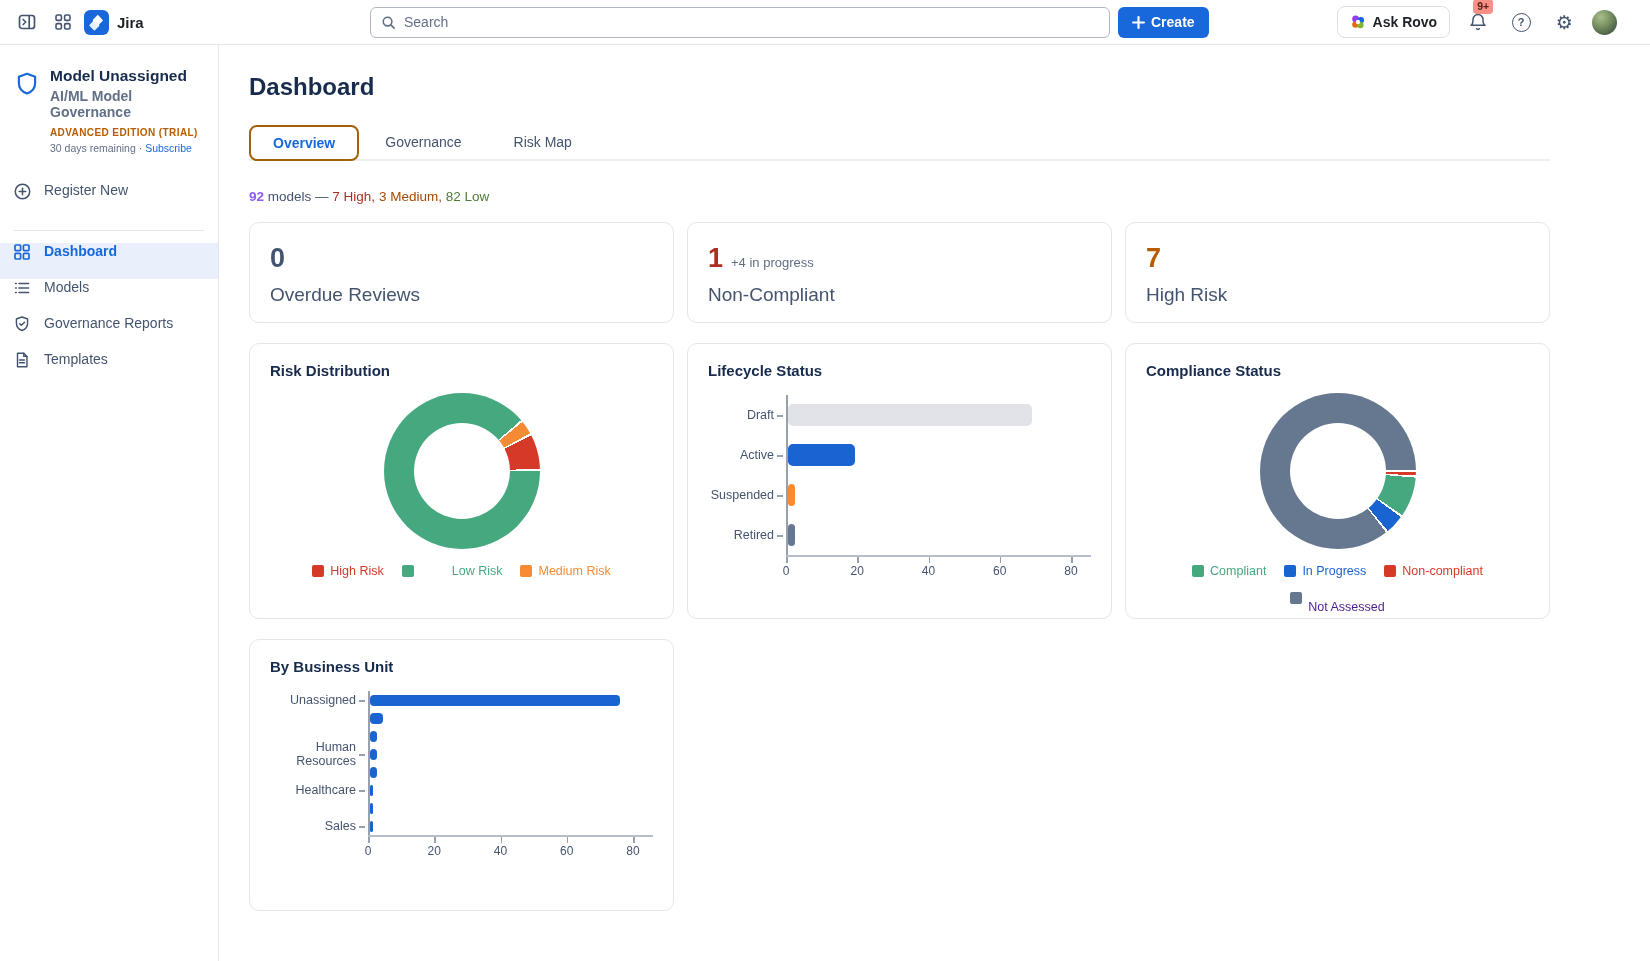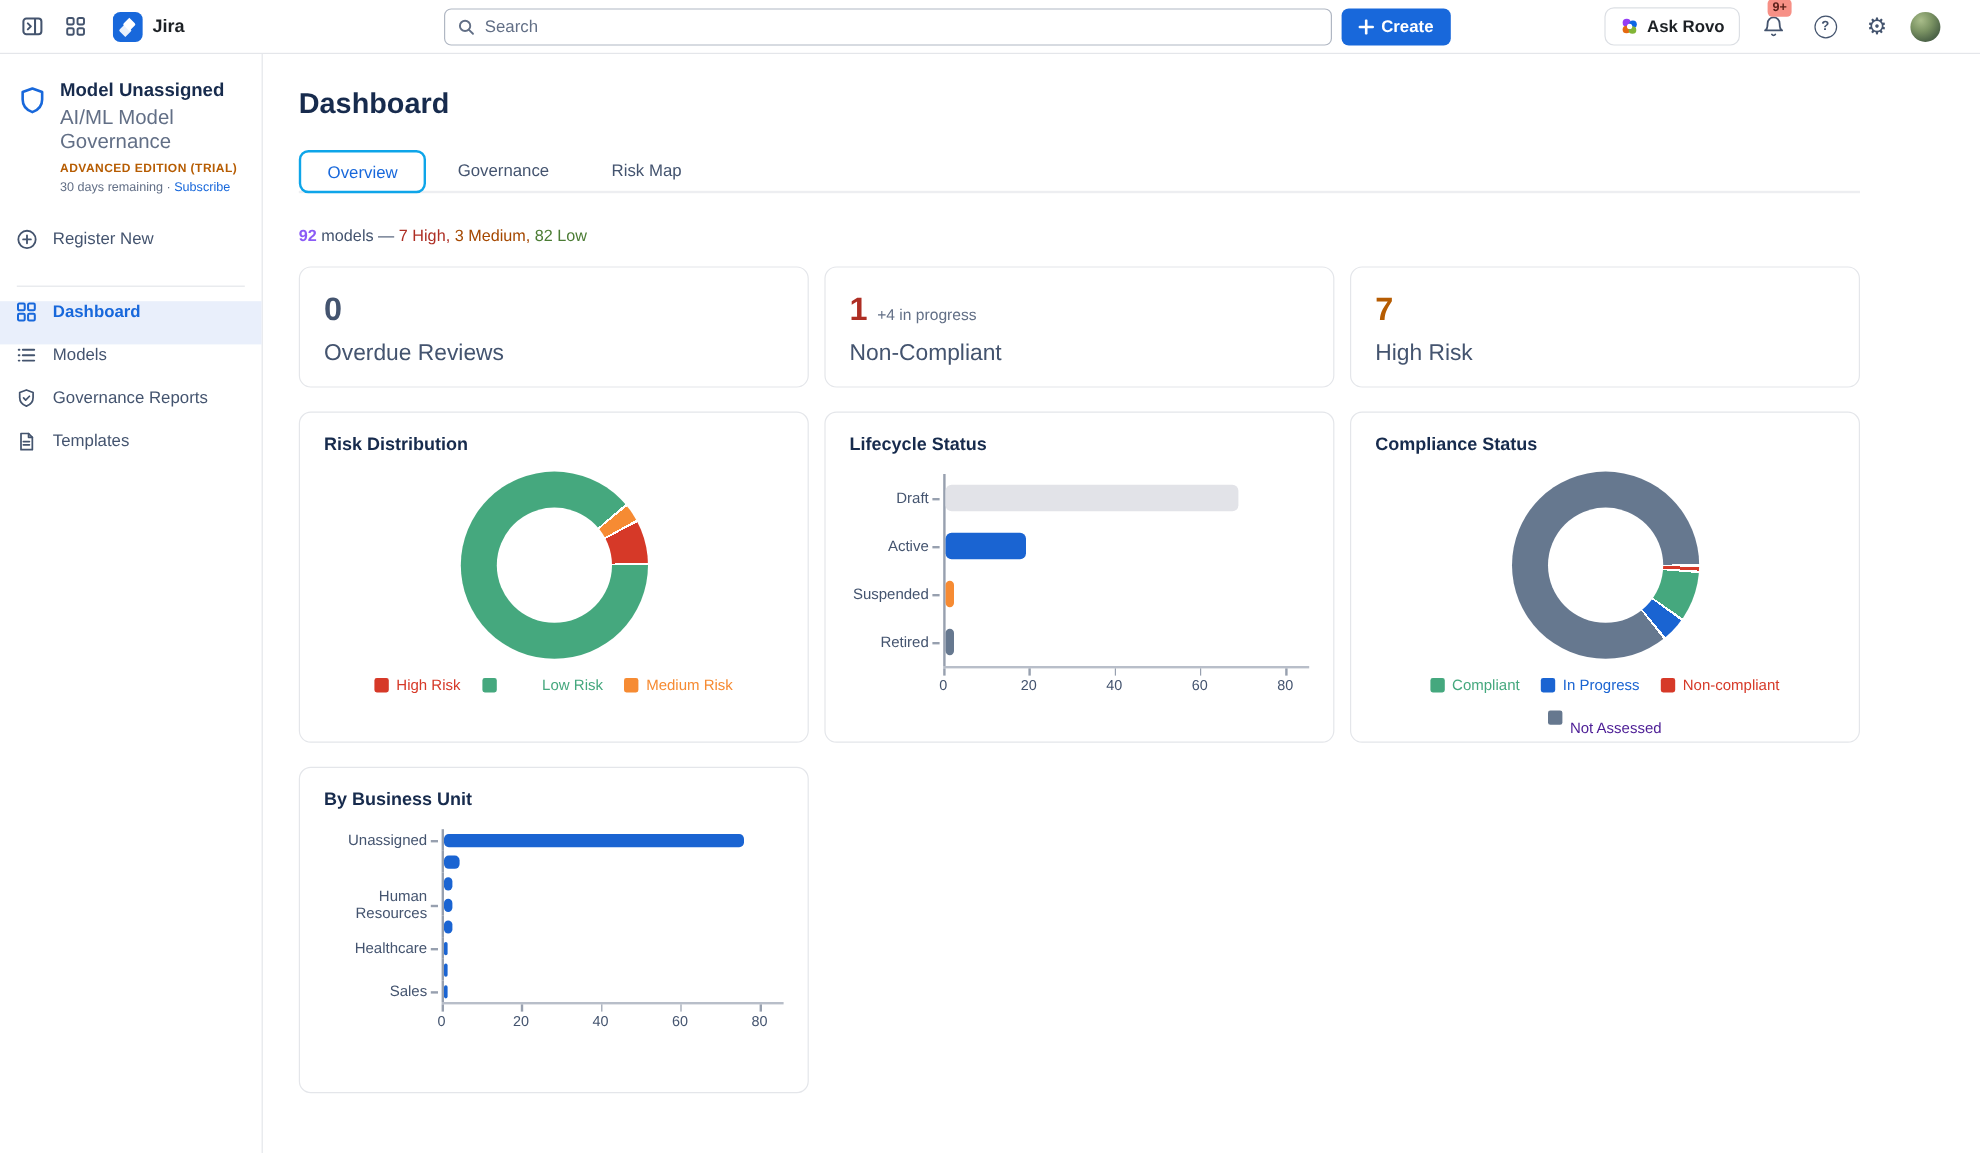--- a/index.html
+++ b/index.html
@@ -2,21 +2,21 @@
 <html><head>
 <meta charset="utf-8">
 <style>
   * { margin:0; padding:0; box-sizing:border-box; }
   html,body { width:1650px; height:961px; background:#fff; font-family:"Liberation Sans",sans-serif; color:#172B4D; overflow:hidden; }
 
   
   .topbar { height:45px; display:flex; align-items:center; padding:0 12px; border-bottom:1px solid #E4E6EA; background:#fff; }
   .tb-left { display:flex; align-items:center; width:358px; }
   .icon-btn { width:30px; height:30px; display:flex; align-items:center; justify-content:center; border-radius:4px; cursor:pointer; }
-  .tb-logo { display:flex; align-items:center; margin-left:16px; gap:8px; }
+  .tb-logo { display:flex; align-items:center; margin-left:6px; gap:8px; }
   .tb-appname { font-size:15px; font-weight:700; color:#1D2125; }
   .search-wrap { width:740px; height:31px; border:1px solid #B0B7C3; border-radius:6px; display:flex; align-items:center; padding:0 10px; gap:8px; background:#fff; }
   .search-wrap input { border:none; outline:none; flex:1; font-size:14px; font-family:"Liberation Sans",sans-serif; color:#172B4D; background:transparent; }
   .search-wrap input::placeholder { color:#626F86; }
   .create-btn { margin-left:8px; height:31px; padding:0 14px; background:#1868DB; color:#fff; border:none; border-radius:6px; font-size:14px; font-weight:700; display:flex; align-items:center; gap:6px; cursor:pointer; font-family:"Liberation Sans",sans-serif; }
   .tb-right { margin-left:128px; display:flex; align-items:center; gap:13px; }
   .rovo-btn { height:32px; padding:0 12px; border:1px solid #DCDFE4; background:#fff; border-radius:8px; display:flex; align-items:center; gap:7px; font-size:14px; font-weight:700; color:#1D2125; cursor:pointer; font-family:"Liberation Sans",sans-serif; }
   .bell-wrap { position:relative; }
   .badge { position:absolute; top:-8px; left:10px; background:#F79086; color:#5A201A; font-size:10.5px; font-weight:700; border-radius:4px; padding:1px 4px; line-height:1.2; }
   .avatar { width:25px; height:25px; border-radius:50%; background:radial-gradient(circle at 35% 28%, #A9BD8A 0%, #7C9464 38%, #51684A 70%, #37493A 100%); cursor:pointer; }
@@ -25,35 +25,35 @@
 
   
   .shell { display:flex; height:916px; }
   .sidebar { width:219px; border-right:1px solid #E4E6EA; background:#fff; flex-shrink:0; padding-top:22px; }
   .main { flex:1; padding:28px 100px 40px 30px; overflow:hidden; }
 
   
   .app-header { display:flex; padding:0 14px 4px 14px; gap:10px; }
   .app-header .shield { margin-top:4px; flex-shrink:0; }
   .app-title { font-size:15.5px; font-weight:700; color:#172B4D; }
-  .app-sub { font-size:17px; color:#626F86; margin-top:3px; }
+  .app-sub { font-size:14px; color:#626F86; margin-top:3px;font-weight:bold; }
   .app-edition { font-size:10px; font-weight:700; letter-spacing:.4px; color:#B65C02; margin-top:7px; }
   .app-trial { font-size:10.5px; color:#626F86; margin-top:4px; }
   .app-trial a { color:#1868DB; text-decoration:none; cursor:pointer; }
   .nav { margin-top:24px; }
   .nav-item { display:flex; gap:12px; height:36px; padding:0 12px; font-size:14px; color:#44546F; cursor:pointer; }
   .nav-item .nicon { width:20px; display:flex; justify-content:center; }
   .nav-item.active { background:#E9EFFB; color:#1868DB; font-weight:700; }
   .nav-divider { height:1px; background:#E4E6EA; margin:12px 14px; }
 
   
   .page-title { font-size:24px; font-weight:700; color:#172B4D; }
   .tabs { display:flex; align-items:flex-end; margin-top:24px; border-bottom:2px solid #EDEEF1; }
   .tab { font-size:14px; color:#44546F; padding:9px 26px; cursor:pointer; }
-  .tab.active { color:#1868DB; font-weight:400; border:2px solid #0ea5e9; border-radius:8px; background:#fff; margin-bottom:-2px; padding:8px 22px; }
+  .tab.active { color:#1868DB; font-weight:700; border:2px solid #a16207; border-radius:8px; background:#fff; margin-bottom:-2px; padding:8px 22px; }
   .summary { margin-top:28px; font-size:13.5px; color:#44546F; }
   .summary .s-count { font-weight:700; color:#8b5cf6; }
   .summary .s-high { color:#AE2E24; }
   .summary .s-med { color:#A54800; }
   .summary .s-low { color:#4B7C34; }
 
   
   .grid { display:grid; grid-template-columns:repeat(3, 1fr); gap:20px 13px; margin-top:18px; }
   .card { background:#fff; border:1px solid #E4E6EA; border-radius:10px; padding:18px 20px; }
   .stat-card { height:101px; }

